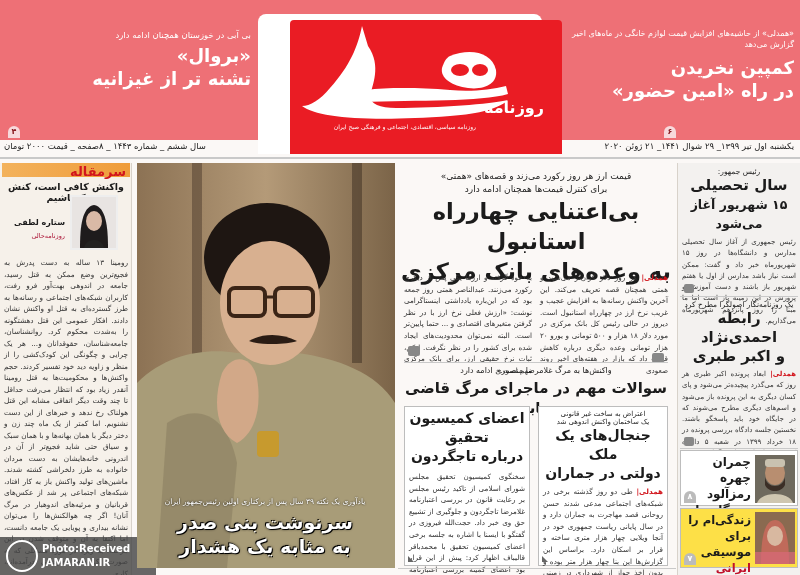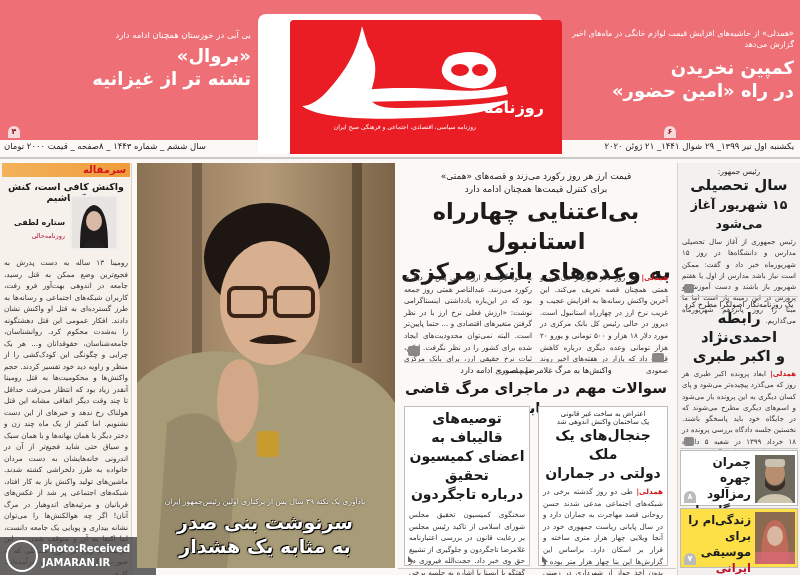--- a/index.html
+++ b/index.html
@@ -24,21 +24,21 @@
   .mh-right .kicker { font-size: 8px; line-height: 11px; margin-bottom: 6px; }
   .mh-right .title { font-size: 18px; font-weight: bold; line-height: 23px; }
   .pg-badge { width: 12px; height: 12px; border-radius: 6px 6px 0 0; background: #f7d9dc; color: #8a1a20; font-size: 8px; line-height: 12px; text-align: center; font-weight: bold; }
 
   .dateline { top: 141px; font-size: 8.5px; color: #222; white-space: nowrap; }
   .rule-top { left: 0; top: 157px; width: 800px; height: 2px; background: #c9c9c9; }
 
   
   .col-left { left: 0; top: 163px; width: 132px; height: 412px; background: #f6f1ea; border-right: 1px solid #d8d2ca; }
   .sar-head { left: 2px; top: 0; width: 128px; height: 14px; background: linear-gradient(90deg, #f3b25c, #ef9c3a); }
-  .sar-label { right: 4px; top: 1px; color: #d2161d; font-size: 10px; font-weight: bold; direction: rtl; margin-left: 44px; }
+  .sar-label { right: 4px; top: 1px; color: #d2161d; font-size: 13px; font-weight: bold; direction: rtl; margin-left: 44px; }
   .ed-title { left: 4px; top: 18px; width: 124px; font-size: 9.5px; font-weight: bold; }
   .ed-photo { left: 70px; top: 32px; width: 48px; height: 55px; background: #fff; border: 2px solid #eee; overflow: hidden; }
   .ed-author { right: 66px; top: 55px; font-size: 8px; font-weight: bold; }
   .ed-role { right: 66px; top: 69px; font-size: 6.5px; color: #a13; }
   .ed-body { left: 4px; top: 94px; width: 124px; font-size: 7.3px; line-height: 11.5px; color: #333; text-align: justify; }
   .watermark { left: 0; top: 537px; width: 156px; height: 38px; background: rgba(70,70,70,0.82); color: #fff; }
   .watermark .ring { position: absolute; left: 6px; top: 3px; width: 32px; height: 32px; border: 2px solid #fff; border-radius: 50%; }
   .watermark .t1 { position: absolute; left: 42px; top: 6px; font-size: 10px; font-weight: bold; }
   .watermark .t2 { position: absolute; left: 42px; top: 20px; font-size: 10px; font-weight: bold; }
 
@@ -174,21 +174,20 @@
 <div class="abs body-txt" style="left:404px;top:272px;width:128px;">به خود گرفته و ارزها یکی پس از دیگری رکورد می‌زنند. عبدالناصر همتی روز جمعه بود که در این‌باره یادداشتی اینستاگرامی نوشت: «ارزش فعلی نرخ ارز با در نظر گرفتن متغیرهای اقتصادی و ... حتما پایین‌تر است. البته نمی‌توان محدودیت‌های ایجاد شده برای کشور را در نظر نگرفت. لیکن، ثبات نرخ حقیقی ارز، برای بانک مرکزی مهم است.»</div>
 <div class="abs" style="left:652px;top:353px;width:12px;height:10px;background:#888;border-radius:2px;"></div>
 <div class="abs" style="left:408px;top:346px;width:12px;height:10px;background:#888;border-radius:2px;"></div>
 <div class="abs hr" style="left:404px;top:362px;width:264px;"></div>
 
 <div class="abs sub-kicker rtl center" style="left:404px;top:366px;width:264px;">واکنش‌ها به مرگ غلامرضا منصوری ادامه دارد</div>
 <div class="abs sub-title rtl center" style="left:400px;top:378px;width:272px;">سوالات مهم در ماجرای مرگ قاضی سابق</div>
 
 <div class="abs boxed" style="left:404px;top:406px;width:126px;height:160px;">
   <div class="box-title rtl center" style="margin-top:2px;">
-    <div>توصیه‌های قالیباف به</div>
     <div>اعضای کمیسیون تحقیق</div>
     <div>درباره تاجگردون</div>
   </div>
   <div class="body-txt" style="padding:5px 4px;">سخنگوی کمیسیون تحقیق مجلس شورای اسلامی از تاکید رئیس مجلس بر رعایت قانون در بررسی اعتبارنامه غلامرضا تاجگردون و جلوگیری از تشییع حق وی خبر داد. حجت‌الله فیروزی در گفتگو با ایسنا با اشاره به جلسه برخی اعضای کمیسیون تحقیق با محمدباقر قالیباف اظهار کرد: پیش از این قرار بود اعضای کمیته بررسی اعتبارنامه آقای تاجگردون دیداری با رئیس مجلس شورای اسلامی داشته باشیم.</div>
   <div class="abs tri" style="left:3px;bottom:3px;"></div>
 </div>
 
 <div class="abs boxed" style="left:538px;top:406px;width:130px;height:160px;">
   <div class="sub-kicker rtl center" style="font-size:7px;margin-top:3px;">
     <div>اعتراض به ساخت غیر قانونی</div>

